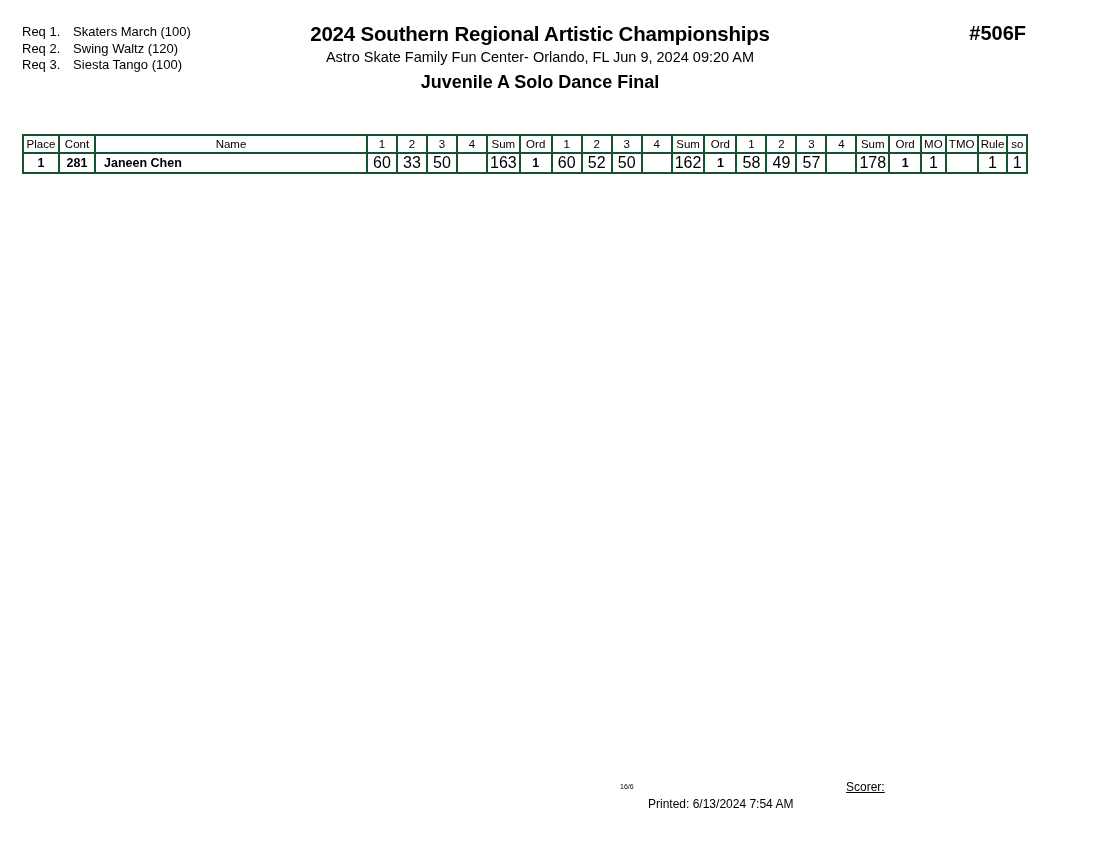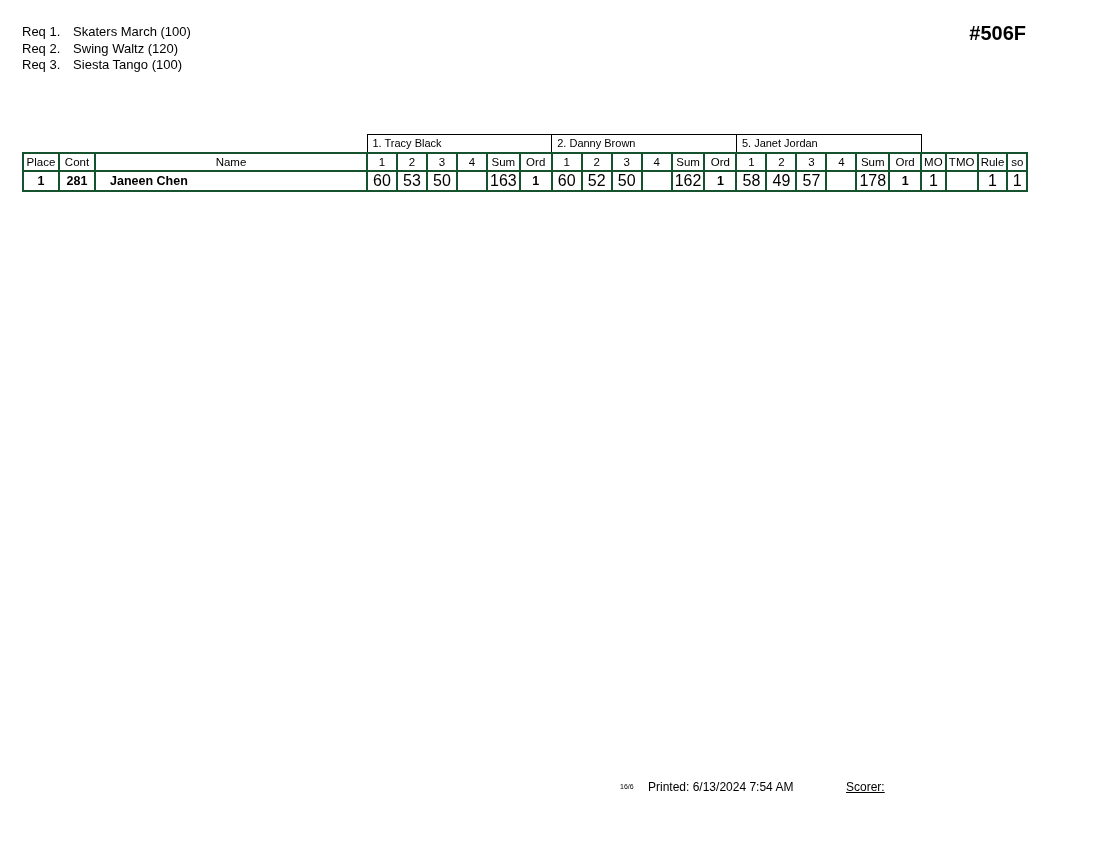--- a/index.html
+++ b/index.html
@@ -125,21 +125,21 @@
   td.col-so    { width: 20px; }
 
   
   tr.data-row td {
     height: 19px;
     font-size: 12.5px;
   }
   tr.data-row td.b { font-weight: bold; }
   tr.data-row td.name-cell {
     text-align: left;
-    padding-left: 14px;
+    padding-left: 8px;
     font-weight: bold;
     font-size: 12.5px;
   }
   tr.data-row td.num { font-size: 16px; }
   .rightnum { text-align: right; padding-right: 3px; }
 
   
   .footer {
     position: absolute;
     left: 0;
@@ -149,21 +149,21 @@
   }
   .footer-code {
     position: absolute;
     left: 620px;
     top: 3px;
     font-size: 7px;
   }
   .footer-printed {
     position: absolute;
     left: 648px;
-    top: 0px;
+    top: 17px;
   }
   .footer-scorer {
     position: absolute;
     left: 846px;
     top: 0px;
     text-decoration: underline;
   }
 </style>
 </head>
 <body>
@@ -180,40 +180,31 @@
     <span class="req-text">Swing Waltz (120)</span>
   </div>
   <div class="req-row">
     <span class="req-label">Req</span>
     <span class="req-num">3.</span>
     <span class="req-text">Siesta Tango (100)</span>
   </div>
 </div>
 
 <div class="header">
+  <div class="title-main">2024 Southern Regional Artistic Championships</div>
+  <div class="title-venue">Astro Skate Family Fun Center- Orlando, FL   Jun 9, 2024   09:20 AM</div>
+  <div class="title-event">Juvenile A Solo Dance Final</div>
 </div>
 
 <div class="event-number">#506F</div>
 
 <div class="table-wrap">
   <table class="results">
 
     <tbody>
-        <tr class="judge-row">
-      <td class="spacer col-place"></td>
-      <td class="spacer col-cont"></td>
-      <td class="spacer col-name"></td>
-      <td class="judge-cell" colspan="6">1.  Tracy Black</td>
-      <td class="judge-cell" colspan="6">2.  Danny Brown</td>
-      <td class="judge-cell" colspan="6">5.  Janet Jordan</td>
-      <td class="spacer col-mo"></td>
-      <td class="spacer col-tmo"></td>
-      <td class="spacer col-rule"></td>
-      <td class="spacer col-so"></td>
-    </tr>
 
     <tr class="head-row">
       <td class="col-place">Place</td>
       <td class="col-cont">Cont</td>
       <td class="col-name">Name</td>
 
       <td class="col-sc">1</td>
       <td class="col-sc">2</td>
       <td class="col-sc">3</td>
       <td class="col-sc">4</td>
@@ -239,21 +230,21 @@
       <td class="col-rule">Rule</td>
       <td class="col-so">so</td>
     </tr>
 
     <tr class="data-row">
       <td class="col-place b">1</td>
       <td class="col-cont b">281</td>
       <td class="col-name name-cell">Janeen Chen</td>
 
       <td class="col-sc num">60</td>
-      <td class="col-sc num">53</td>
+      <td class="col-sc num">33</td>
       <td class="col-sc num">50</td>
       <td class="col-sc num"></td>
       <td class="col-sum num rightnum">163</td>
       <td class="col-ord b">1</td>
 
       <td class="col-sc num">60</td>
       <td class="col-sc num">52</td>
       <td class="col-sc num">50</td>
       <td class="col-sc num"></td>
       <td class="col-sum num rightnum">162</td>

